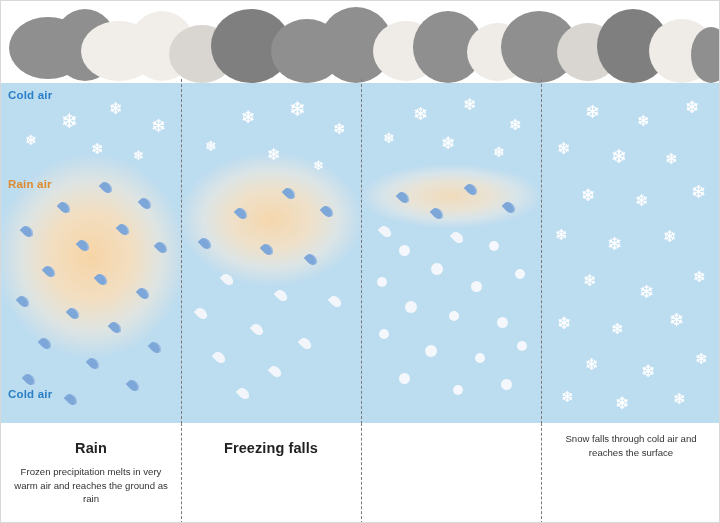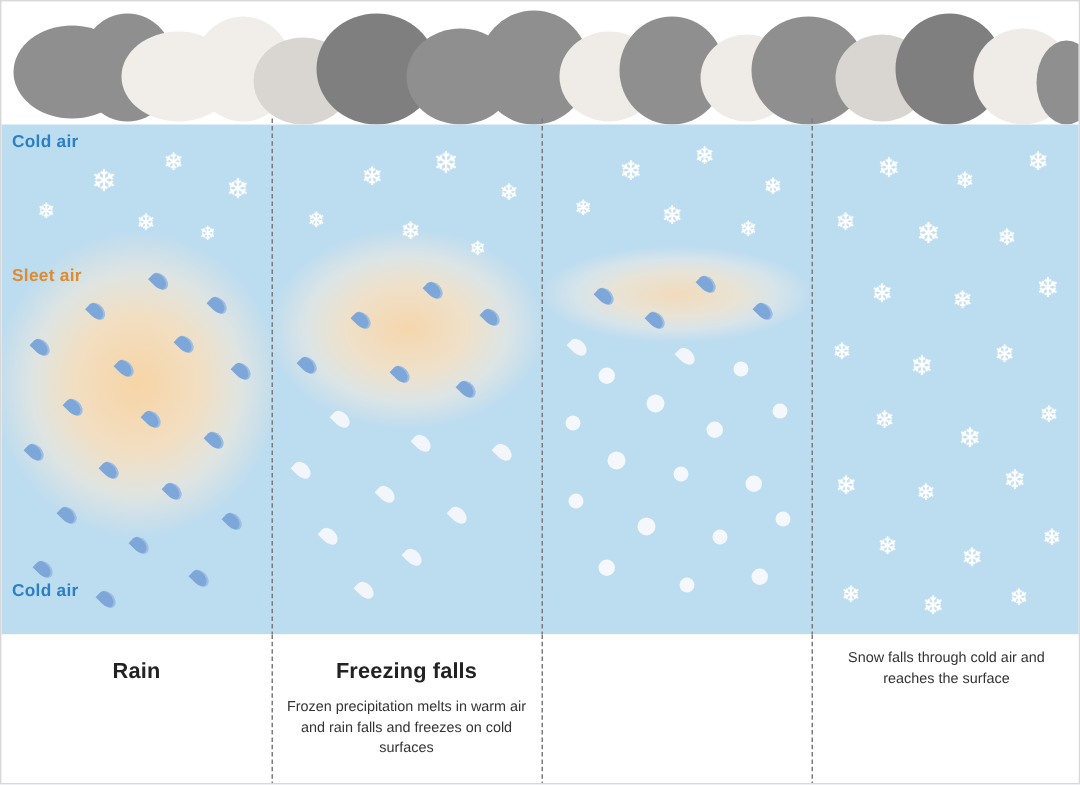--- a/index.html
+++ b/index.html
@@ -196,21 +196,21 @@
 
     <div class="warmband warm-strong" style="left:0px;   top:140px; width:180px;"></div>
     <div class="warmband warm-mid" style="left:180px; top:140px; width:180px;"></div>
     <div class="warmband warm-thin" style="left:360px; top:140px; width:180px;"></div>
 
     <div class="divider" style="left:180px;"></div>
     <div class="divider" style="left:360px;"></div>
     <div class="divider" style="left:540px;"></div>
 
     <div class="air-label air-cold" style="left:7px; top:88px;">Cold air</div>
-    <div class="air-label air-warm" style="left:7px; top:177px;">Sleet air</div>
+    <div class="air-label air-warm" style="left:7px; top:177px;">Rain air</div>
     <div class="air-label air-cold" style="left:7px; top:387px;">Cold air</div>
 
     <div class="glyph flake" style="left:60px;  top:110px; font-size:20px;">❄</div>
     <div class="glyph flake" style="left:108px; top:100px; font-size:16px;">❄</div>
     <div class="glyph flake" style="left:150px; top:116px; font-size:18px;">❄</div>
     <div class="glyph flake" style="left:24px;  top:132px; font-size:14px;">❄</div>
     <div class="glyph flake" style="left:90px;  top:140px; font-size:15px;">❄</div>
     <div class="glyph flake" style="left:132px; top:148px; font-size:13px;">❄</div>
 
     <div class="glyph drop" style="left:101px; top:180px;"></div>
@@ -315,25 +315,25 @@
 
   <div class="topline"></div>
 
   <div class="captions">
     <div class="cap-divider" style="left:180px;"></div>
     <div class="cap-divider" style="left:360px;"></div>
     <div class="cap-divider" style="left:540px;"></div>
 
     <div class="cap" style="left:0px;">
       <h3>Rain</h3>
+      <p>Frozen precipitation melts in very warm air and reaches the ground as rain</p>
     </div>
 
     <div class="cap" style="left:180px;">
       <h3>Freezing falls</h3>
-      <p>Frozen precipitation melts in warm air and rain falls and freezes on cold surfaces</p>
     </div>
 
 
     <div class="cap" style="left:540px;">
       <p>Snow falls through cold air and reaches the surface</p>
     </div>
   </div>
 
 </div>
 

